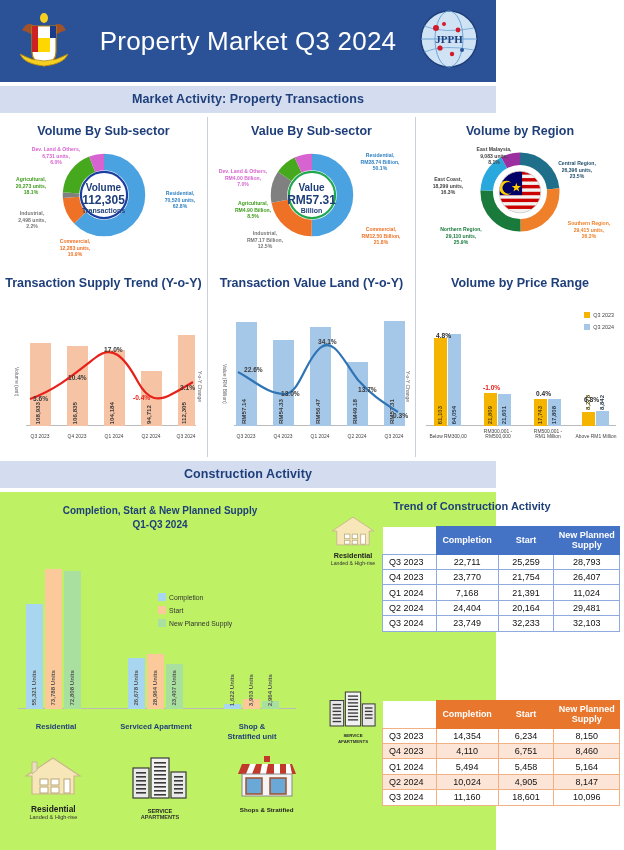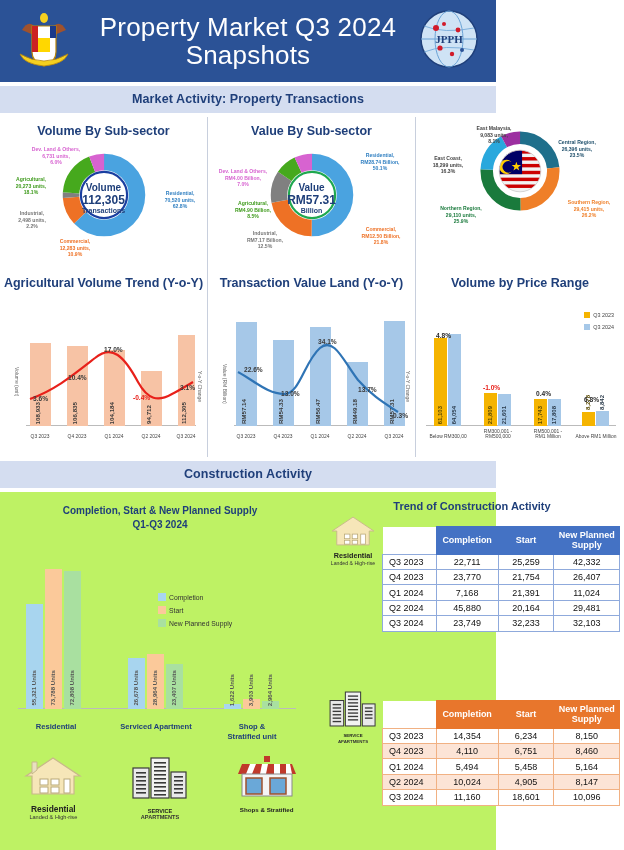--- a/index.html
+++ b/index.html
@@ -126,21 +126,20 @@
       <path d="M8 22 q6-10 12-4 q4 4 2 10z" fill="#a0522d"></path>
       <path d="M52 22 q-6-10-12-4 q-4 4-2 10z" fill="#a0522d"></path>
       <path d="M18 18 h24 v26 q0 10-12 14 q-12-4-12-14z" fill="#fff" stroke="#b8860b" stroke-width="1.2"></path>
       <rect x="18" y="18" width="6" height="26" fill="#cc2222"></rect>
       <rect x="36" y="18" width="6" height="12" fill="#1a3a8a"></rect>
       <rect x="24" y="30" width="12" height="14" fill="#ffd700"></rect>
       <path d="M6 46 q24 14 48 0 q-4 10-24 12 q-20-2-24-12z" fill="#f5d020" stroke="#b8860b" stroke-width=".8"></path>
     </svg>
     <div class="header-title">
       <div>Property Market Q3 2024</div>
-      <div>Snapshots</div>
     </div>
     <svg class="jpph-logo" viewBox="0 0 62 62">
       <circle cx="31" cy="31" r="28" fill="#cfe3f5" stroke="#1f3f7a" stroke-width="1.5"></circle>
       <ellipse cx="31" cy="31" rx="14" ry="28" fill="none" stroke="#6ba3d6" stroke-width="1"></ellipse>
       <line x1="3" y1="31" x2="59" y2="31" stroke="#6ba3d6" stroke-width="1"></line>
       <path d="M6 18 q20 8 50 2" fill="none" stroke="#6ba3d6" stroke-width=".8"></path>
       <path d="M6 44 q20-8 50-2" fill="none" stroke="#6ba3d6" stroke-width=".8"></path>
       <circle cx="18" cy="20" r="3" fill="#d11b2a"></circle>
         <circle cx="26" cy="16" r="2" fill="#d11b2a"></circle>
       <circle cx="40" cy="22" r="2.4" fill="#d11b2a"></circle>
@@ -228,20 +227,21 @@
 8.5%</div>
         <div class="dlabel" style="left:0px;top:30px;width:70px;color:#d763d0">Dev. Land &amp; Others,
 RM4.00 Billion,
 7.0%</div>
       </div>
     </div>
 
     <div class="vline"></div>
 
     <div class="panel" style="width:208px">
+      <div class="panel-title">Volume by Region</div>
       <div class="donut-wrap">
         <svg class="donut-svg" width="104" height="104" viewBox="0 0 100 100">
           <circle r="32" cx="50" cy="50" fill="none" stroke="#1f6f8b" stroke-width="12" stroke-dasharray="47.2 153.8" transform="rotate(-90 50 50)"></circle>
           <circle r="32" cx="50" cy="50" fill="none" stroke="#ef7f28" stroke-width="12" stroke-dasharray="52.7 148.3" stroke-dashoffset="-47.2" transform="rotate(-90 50 50)"></circle>
           <circle r="32" cx="50" cy="50" fill="none" stroke="#1a7a3c" stroke-width="12" stroke-dasharray="52.1 148.9" stroke-dashoffset="-99.9" transform="rotate(-90 50 50)"></circle>
           <circle r="32" cx="50" cy="50" fill="none" stroke="#29a8dd" stroke-width="12" stroke-dasharray="32.8 168.2" stroke-dashoffset="-152.0" transform="rotate(-90 50 50)"></circle>
           <circle r="32" cx="50" cy="50" fill="none" stroke="#9c2fa0" stroke-width="12" stroke-dasharray="16.3 184.7" stroke-dashoffset="-184.8" transform="rotate(-90 50 50)"></circle>
           <g>
             <clipPath id="flagclip">
                 <circle cx="50" cy="50" r="20"></circle>
@@ -276,21 +276,21 @@
         <div class="dlabel" style="left:46px;top:8px;width:64px;color:#444">East Malaysia,
 9,083 units,
 8.1%</div>
       </div>
     </div>
   </div>
 
   <div class="panels trend-row">
 
     <div class="panel" style="width:207px">
-      <div class="panel-title">Agricultural Volume Trend (Y-o-Y)</div>
+      <div class="panel-title">Transaction Supply Trend (Y-o-Y)</div>
       <div class="chart-area">
         <div class="axis-label" style="left:14px;bottom:52px">Volume (unit)</div>
         <div class="axis-label" style="right:4px;bottom:46px">Y-o-Y Change</div>
         <div class="baseline" style="left:26px;width:170px"></div>
 
         <div class="bar" style="left:30px;width:21px;height:83px;background:#f7c3a5"></div>
         <div class="bar" style="left:67px;width:21px;height:80px;background:#f7c3a5"></div>
         <div class="bar" style="left:104px;width:21px;height:76px;background:#f7c3a5"></div>
         <div class="bar" style="left:141px;width:21px;height:55px;background:#f7c3a5"></div>
         <div class="bar" style="left:178px;width:17px;height:91px;background:#f7c3a5"></div>
@@ -541,37 +541,37 @@
             <tr>
           <th style="background:#fff;border:none;width:54px"></th>
           <th style="width:62px">Completion</th>
           <th style="width:56px">Start</th>
           <th style="width:66px">New Planned Supply</th>
         </tr>
         <tr>
           <td class="q">Q3 2023</td>
           <td>22,711</td>
           <td>25,259</td>
-          <td>42,332</td>
+          <td>28,793</td>
         </tr>
         <tr>
           <td class="q">Q4 2023</td>
           <td>23,770</td>
           <td>21,754</td>
           <td>26,407</td>
         </tr>
         <tr>
           <td class="q">Q1 2024</td>
           <td>7,168</td>
           <td>21,391</td>
           <td>11,024</td>
         </tr>
         <tr>
           <td class="q">Q2 2024</td>
-          <td>45,880</td>
+          <td>24,404</td>
           <td>20,164</td>
           <td>29,481</td>
         </tr>
         <tr>
           <td class="q">Q3 2024</td>
           <td>23,749</td>
           <td>32,233</td>
           <td>32,103</td>
         </tr>
       </tbody>

